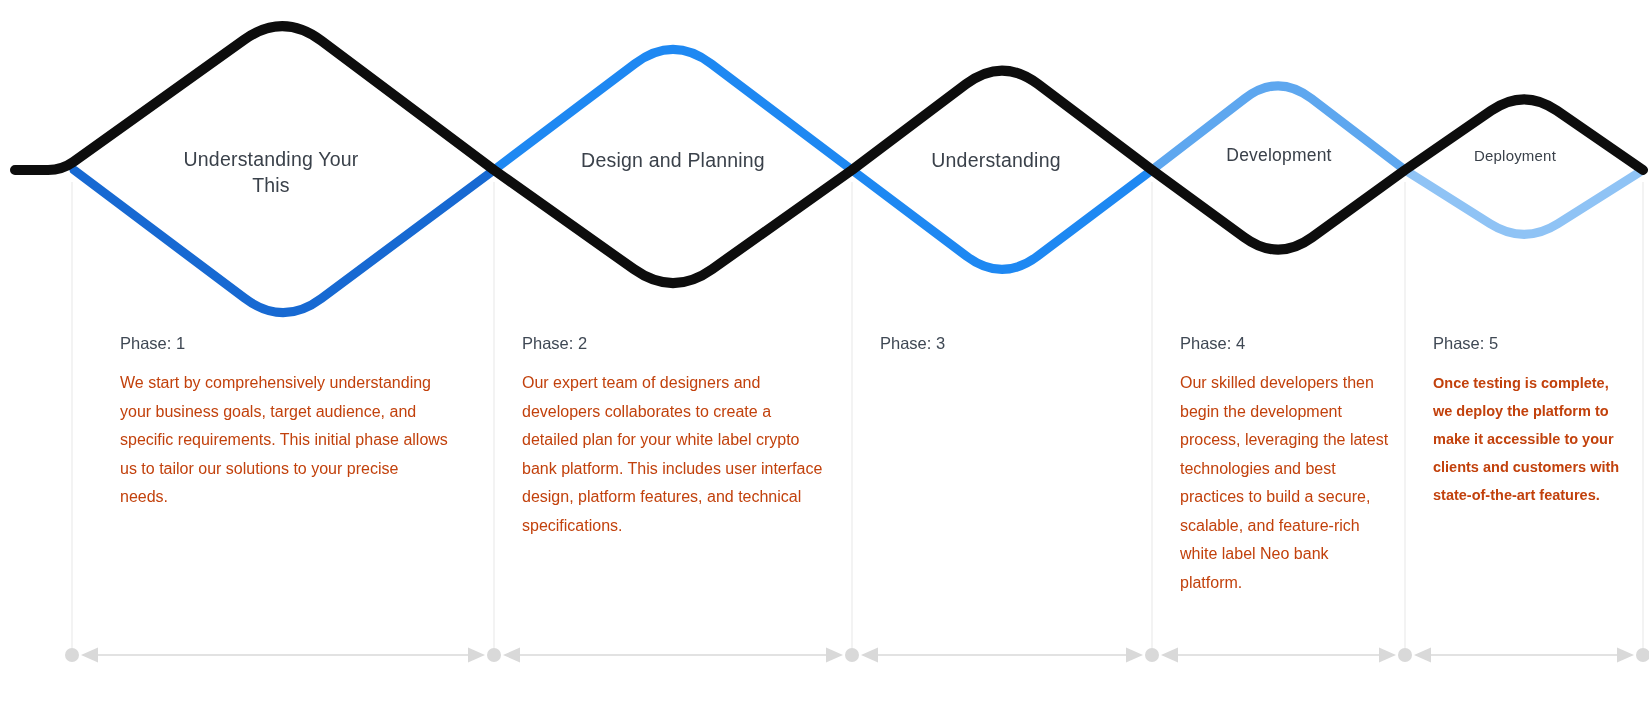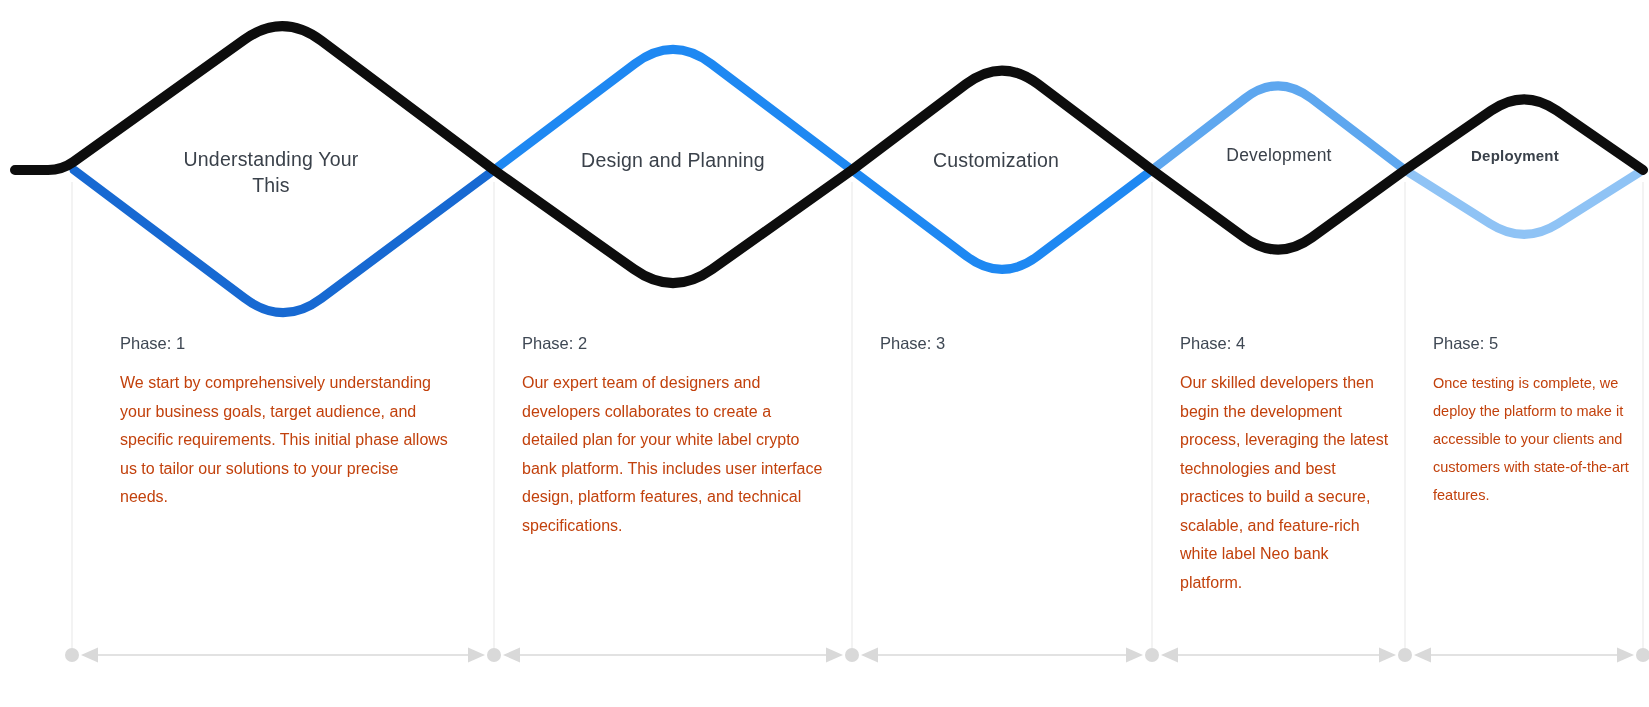--- a/index.html
+++ b/index.html
@@ -17,37 +17,37 @@
     font-weight:500;
     text-align:center;
     letter-spacing:.2px;
     white-space:nowrap;
     transform:translateX(-50%);
   }
   .t0{left:271px;top:146px;font-size:19.5px;line-height:26px;width:210px;white-space:normal;}
   .t1{left:673px;top:149px;font-size:19.5px;}
   .t2{left:996px;top:149px;font-size:19.5px;}
   .t3{left:1279px;top:145px;font-size:17.5px;}
-  .t4{left:1515px;top:147px;font-size:15px;font-weight:bold;}
+  .t4{left:1515px;top:147px;font-size:15px;}
 
   
   .pcol{position:absolute;top:334px;}
   .c0{left:120px;width:330px;}
   .c1{left:522px;width:305px;}
   .c2{left:880px;width:240px;}
   .c3{left:1180px;width:212px;}
   .c4{left:1433px;width:196px;}
   .plabel{
     font-size:16.5px;color:#3f4854;line-height:19px;
   }
   .pdesc{
     margin:16px 0 0 0;
     font-size:16px;line-height:28.5px;color:#c2410c;
   }
-  .c4 .pdesc{font-size:14.5px;line-height:28px;}
+  .c4 .pdesc{font-size:14.5px;line-height:28px;font-weight:bold;}
 </style>
 </head>
 <body>
 
 <div id="stage">
 
   <svg id="timeline" width="1649" height="707" viewBox="0 0 1649 707">
       <line x1="72" y1="182" x2="72" y2="648" stroke="#e7e7e7" stroke-width="1"></line>
       <line x1="494" y1="182" x2="494" y2="648" stroke="#e7e7e7" stroke-width="1"></line>
       <line x1="852" y1="182" x2="852" y2="648" stroke="#e7e7e7" stroke-width="1"></line>
@@ -78,21 +78,21 @@
       <path d="M 74 170 L 244.6 298.2 Q 283 327 321.5 298.3 L 494 170" fill="none" stroke="#1769d2" stroke-width="9" stroke-linecap="round" stroke-linejoin="round"></path>
       <path d="M 494 170 L 634.7 63.9 Q 673 35 711.3 63.9 L 852 170" fill="none" stroke="#1e88f2" stroke-width="9" stroke-linecap="round" stroke-linejoin="round"></path>
       <path d="M 852 170 L 966.1 255.9 Q 1002 283 1037.9 255.9 L 1152 170" fill="none" stroke="#1e88f2" stroke-width="9" stroke-linecap="round" stroke-linejoin="round"></path>
       <path d="M 1152 170 L 1244.7 98.6 Q 1278 73 1311.4 98.5 L 1405 170" fill="none" stroke="#5ea7ef" stroke-width="9" stroke-linecap="round" stroke-linejoin="round"></path>
       <path d="M 1405 170 L 1490.2 223.7 Q 1524 245 1557.8 223.7 L 1643 170" fill="none" stroke="#8fc3f5" stroke-width="9" stroke-linecap="round" stroke-linejoin="round"></path>
       <path d="M 15 170 L 48.0 170.0 Q 62 170 73.4 161.9 L 244.0 39.9 Q 283 12 321.4 40.8 L 494 170 L 633.9 269.2 Q 673 297 712.1 269.2 L 852 170 L 966.1 84.1 Q 1002 57 1037.9 84.1 L 1152 170 L 1244.1 237.2 Q 1278 262 1312.0 237.4 L 1405 170 L 1491.1 110.7 Q 1524 88 1556.9 110.7 L 1643 170" fill="none" stroke="#0d0d0d" stroke-width="10" stroke-linecap="round" stroke-linejoin="round"></path>
     </svg>
 
   <div class="ptitle t0">Understanding Your This</div>
   <div class="ptitle t1">Design and Planning</div>
-  <div class="ptitle t2">Customization</div>
+  <div class="ptitle t2">Understanding</div>
   <div class="ptitle t3">Development</div>
   <div class="ptitle t4">Deployment</div>
 
   <section class="pcol c0">
     <div class="plabel">Phase: 1</div>
     <p class="pdesc">We start by comprehensively understanding your business goals, target audience, and specific requirements. This initial phase allows us to tailor our solutions to your precise needs.</p>
   </section>
   <section class="pcol c1">
     <div class="plabel">Phase: 2</div>
     <p class="pdesc">Our expert team of designers and developers collaborates to create a detailed plan for your white label crypto bank platform. This includes user interface design, platform features, and technical specifications.</p>

